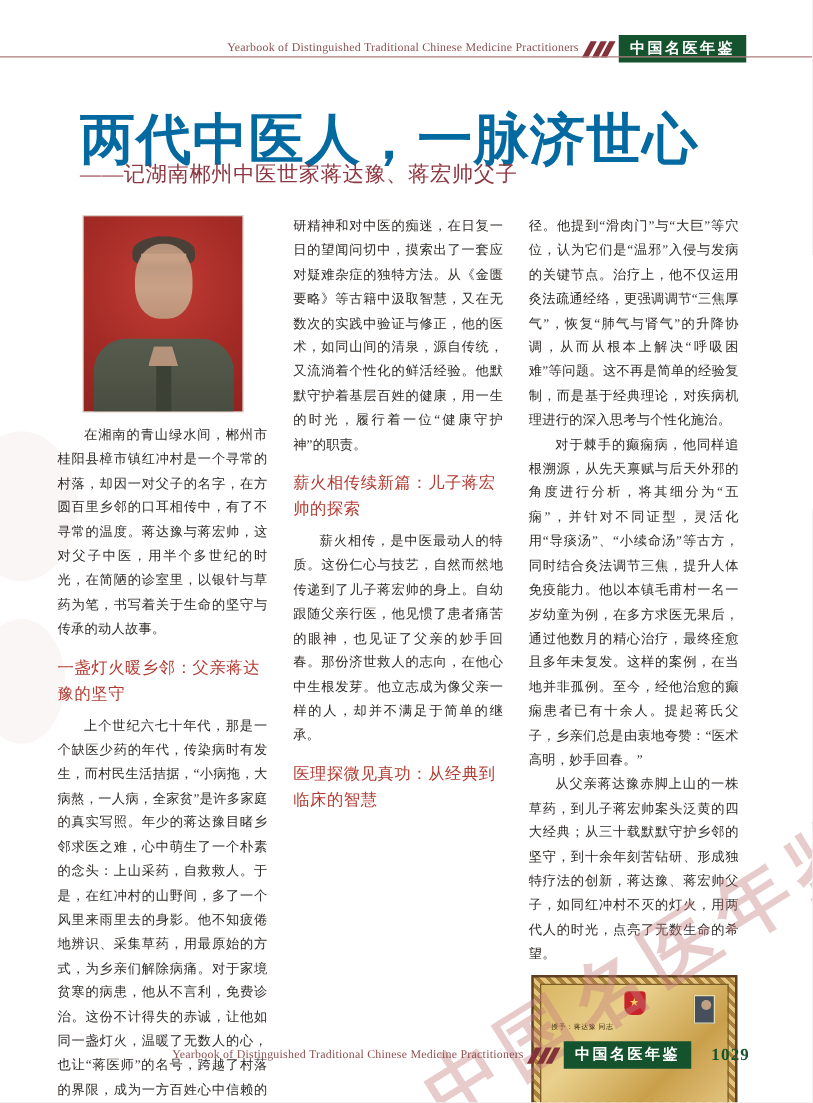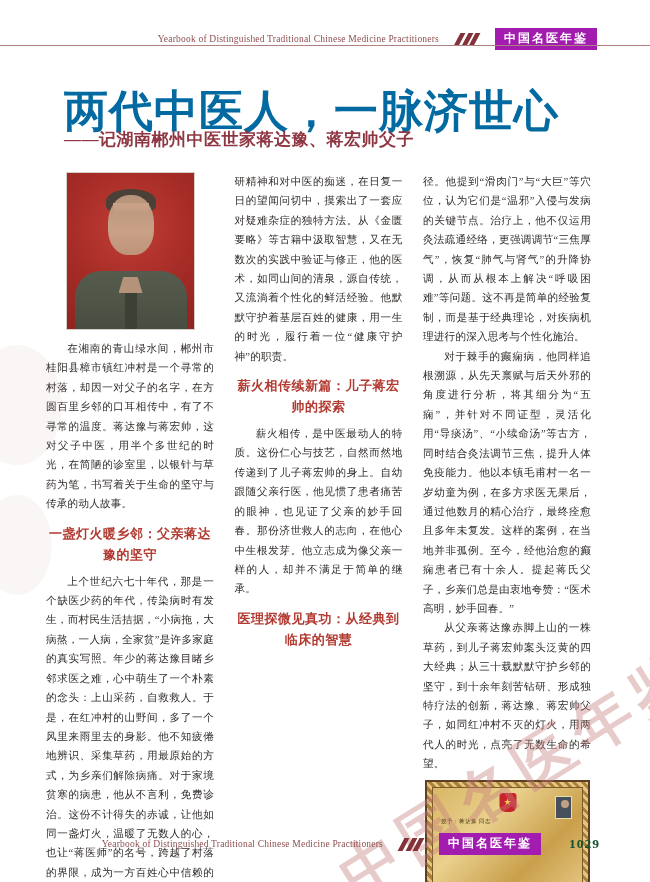--- a/index.html
+++ b/index.html
@@ -6,61 +6,61 @@
   html,body { background:#e8e8e8; }
   .page {
     position:relative; width:650px; height:882px; margin:0 auto;
     background:#ffffff; overflow:hidden;
     font-family:"Liberation Serif","DejaVu Serif",serif;
     color:#2f2b29;
   }
   
   .running-head {
     position:absolute; display:flex; align-items:center; justify-content:flex-end;
-    gap:18px; right:0; left:0;
+    gap:6px; right:0; left:0;
   }
   .running-head.top { top:28px; padding-right:53px; }
   .running-head.bottom { top:833px; padding-right:50px; z-index:6; }
   .journal-en {
     font-size:9.5px; color:#8d4f4f; letter-spacing:0.2px;
     font-family:"Liberation Serif","DejaVu Serif",serif;
   }
   .slashes { display:flex; gap:2.5px; }
   .slash { width:5px; height:13px; background:#84323a; transform:skewX(-28deg); }
   .badge {
-    background:#a21caf; color:#fff; font-weight:bold; font-size:12px;
+    background:#14532d; color:#fff; font-weight:bold; font-size:12px;
     padding:2px 9px 3px; letter-spacing:2px;
     font-family:Liberation Serif, serif;
   }
   .page-number { font-size:13.5px; font-weight:bold; color:#14532d; margin-left:10px; letter-spacing:1px; }
   .head-rule { position:absolute; top:45px; left:0; width:650px; height:1px; background:#b07f7f; }
   
   .article-title {
     position:absolute; top:82px; left:64px; font-size:44px; font-weight:bold;
     color:#0369a1; letter-spacing:1px; white-space:nowrap;
   }
   .article-subtitle {
-    position:absolute; top:128px; left:64px; font-size:17px; font-weight:bold;
+    position:absolute; top:128px; left:64px; font-size:17px; font-weight:normal;
     color:#8e3742; letter-spacing:0.5px; white-space:nowrap;
   }
   
   .content {
     position:absolute; top:172px; left:46px; width:545px;
     display:flex; gap:20.5px;
   }
   .col { width:168px; flex:0 0 168px; }
   .para {
     font-size:10.6px; line-height:19.4px; text-align:justify;
     text-justify:inter-ideograph; letter-spacing:0.2px; color:#2f2b29;
   }
   .para.indent { text-indent:2em; }
   .sec-heading {
     font-family:"Liberation Sans","DejaVu Sans",sans-serif;
-    font-weight:bold; color:#b23a31; font-size:13px; line-height:21px;
-    margin:9px 0 7px; letter-spacing:0.5px; text-align:center;
+    font-weight:normal; color:#b23a31; font-size:13px; line-height:21px;
+    margin:9px 0 7px; letter-spacing:0.5px; text-align:left;
   }
   
   .portrait {
     position:relative; width:127px; height:156px; margin:1px auto 10px;
     background:radial-gradient(circle at 50% 35%, #c23d36 0%, #a52b26 55%, #8f2420 100%);
     overflow:hidden; box-shadow:0 0 0 1px #d8cfc8;
   }
   .portrait .head {
     position:absolute; left:41px; top:22px; width:46px; height:60px;
     background:linear-gradient(#b5927a, #c9a186 60%, #bd9379);

